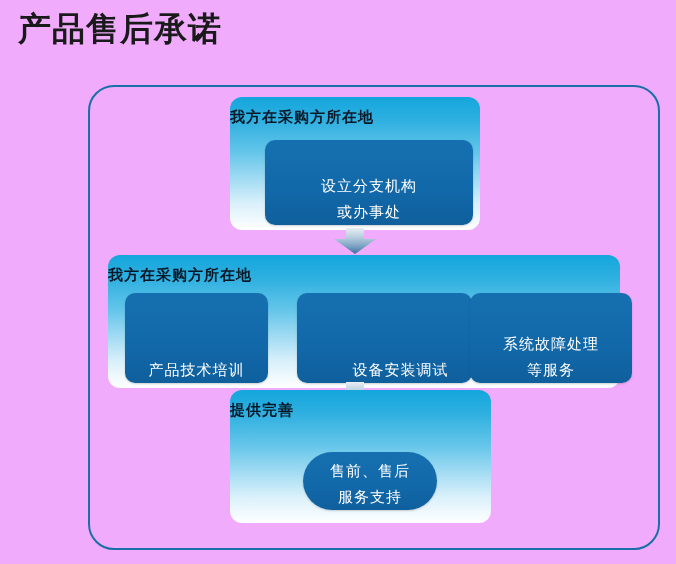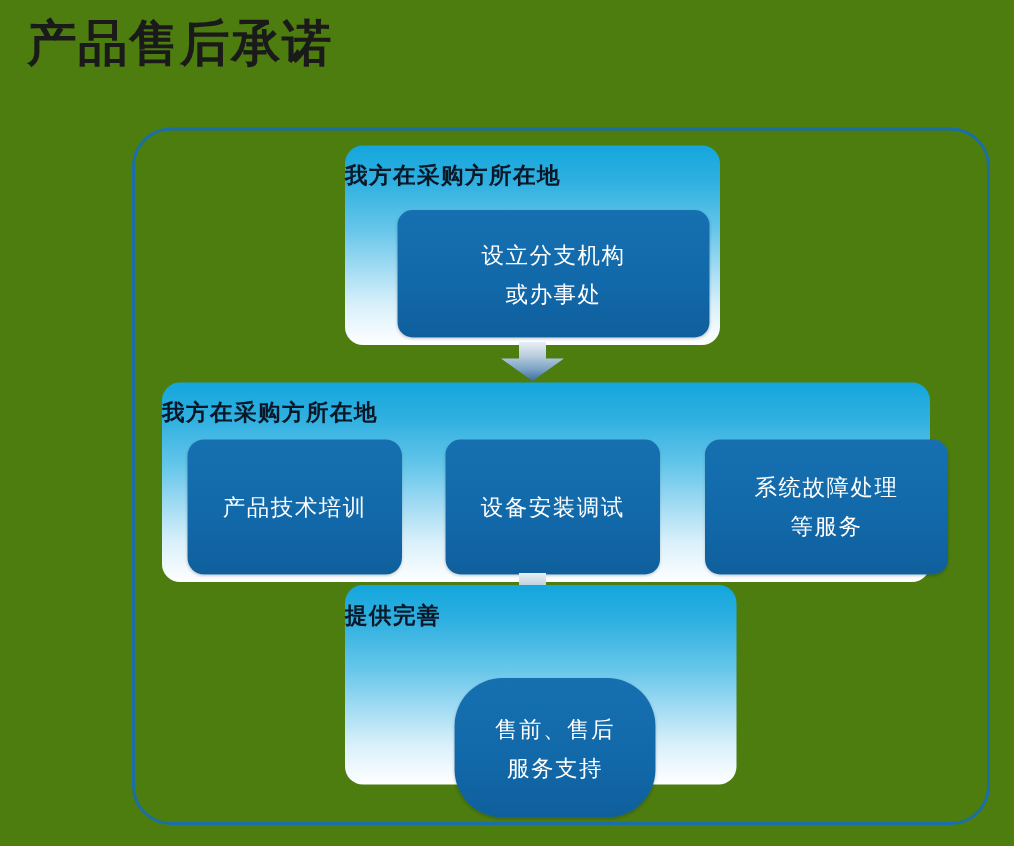--- a/index.html
+++ b/index.html
@@ -7,21 +7,21 @@
     padding: 0;
     background: #ffffff;
   }
   body {
     font-family: "DejaVu Sans", "Liberation Sans", sans-serif;
   }
   #canvas {
     position: relative;
     width: 676px;
     height: 564px;
-    background: #4d7c0f;
+    background: #f0abfc;
     overflow: hidden;
   }
 
   
   #page-title {
     position: absolute;
     left: 18px;
     top: 8px;
     font-size: 33px;
     font-weight: bold;
@@ -69,21 +69,21 @@
     line-height: 20px;
   }
 
   
   .node {
     position: absolute;
     border-radius: 10px;
     background: #1269aa;
     background: linear-gradient(to bottom, #1670b0 0%, #1269aa 55%, #0f5f9c 100%);
     display: flex;
-    align-items: center;
+    align-items: flex-end;
     justify-content: center;
     text-align: center;
     color: #ffffff;
     font-size: 15px;
     line-height: 26px;
     letter-spacing: 1px;
     box-shadow: 0 1px 2px rgba(0,0,0,0.18);
   }
   .node-label {
     display: block;
@@ -100,30 +100,30 @@
 
   
   #stage-1 { left: 230px; top: 97px;  width: 250px; height: 133px; }
   #node-1   { left: 265px; top: 140px; width: 208px; height: 85px; }
 
   
   #arrow-1 { left: 333px; top: 228px; }
 
   
   #stage-2 { left: 108px; top: 255px; width: 512px; height: 133px; }
-  #node-2a { left: 125px; top: 293px; width: 143px; height: 90px; border-radius: 11px; }
-  #node-2b { left: 297px; top: 293px; width: 143px; height: 90px; }
+  #node-2a { left: 125px; top: 293px; width: 143px; height: 90px; }
+  #node-2b { left: 297px; top: 293px; width: 143px; height: 90px; padding-left: 32px; }
   #node-2c { left: 470px; top: 293px; width: 162px; height: 90px; }
 
   
   #arrow-2 { left: 333px; top: 382px; }
 
   
   #stage-3 { left: 230px; top: 390px; width: 238px; height: 133px; padding-left: 23px; }
-  #node-3   { left: 303px; top: 452px; width: 134px; height: 93px; border-radius: 32px; }
+  #node-3   { left: 303px; top: 452px; width: 134px; height: 58px; border-radius: 32px; }
 </style>
 </head>
 <body>
 
 <div id="canvas">
 
   <div id="page-title">产品售后承诺</div>
 
   <div id="diagram-frame"></div>
 

